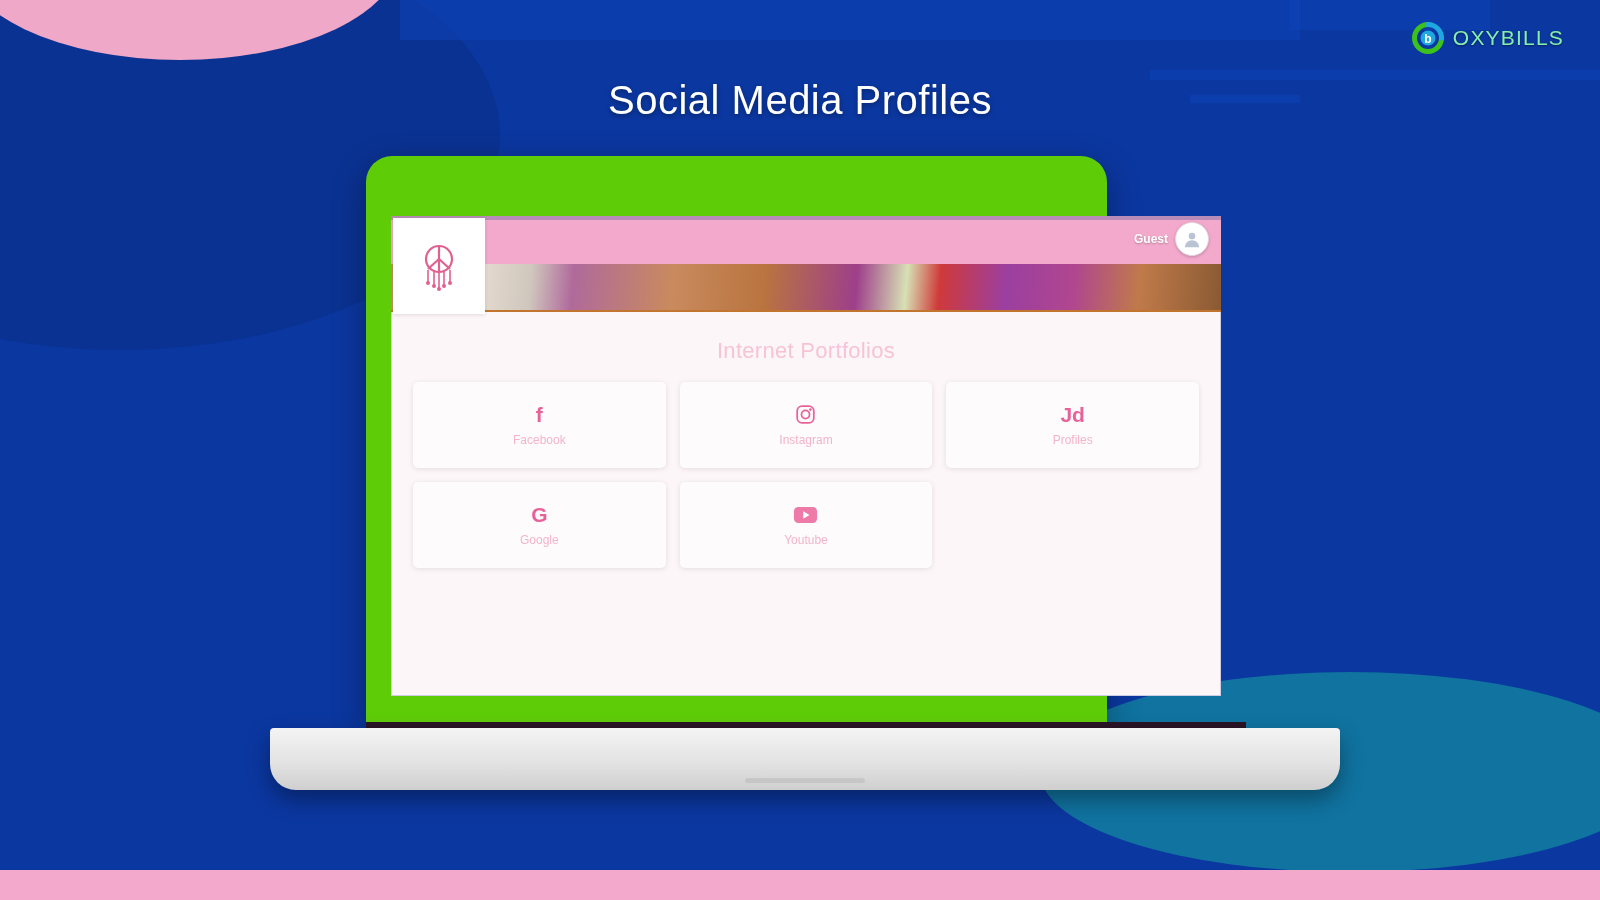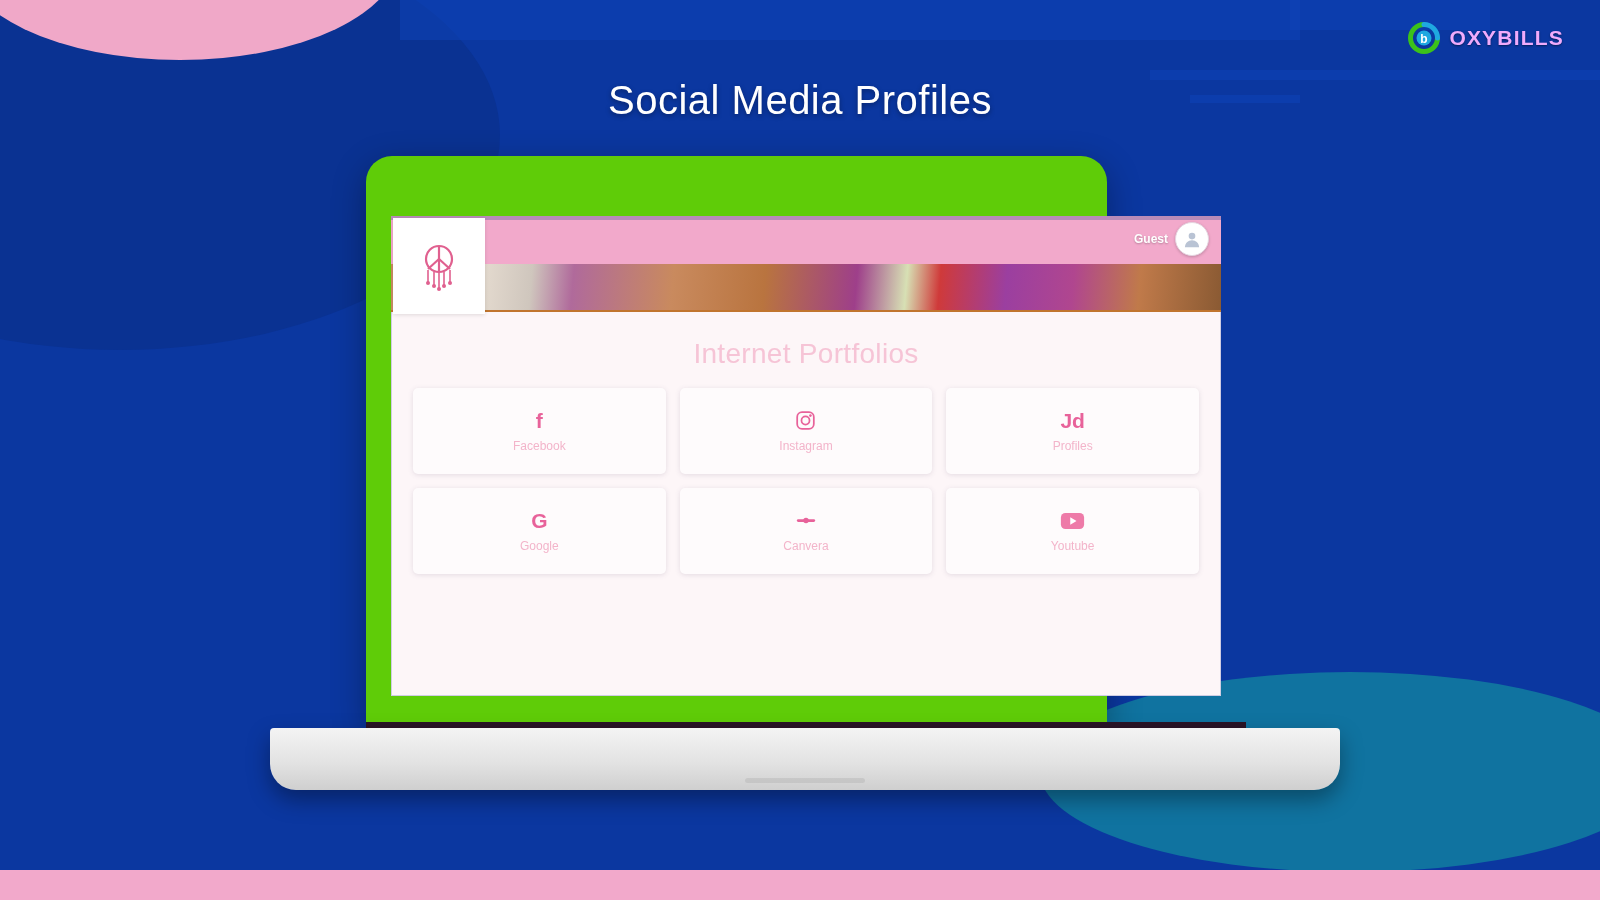--- a/index.html
+++ b/index.html
@@ -36,21 +36,21 @@
   .bg-rect.r3 { left:1150px;top:70px;width:450px; height:10px; }
   .bg-rect.r4 { left:1190px;top:95px;width:110px; height:8px; }
 
   
   .brand {
     position:absolute; right:36px; top:22px;
     display:flex; align-items:center; gap:9px;
   }
   .brand-mark { width:32px; height:32px; position:relative; }
   .brand-name {
-    color:#f0abfc; font-size:21px; font-weight:bold; letter-spacing:1.2px;
+    color:#86efac; font-size:21px; font-weight:normal; letter-spacing:1.2px;
     text-shadow:0 1px 2px rgba(0,0,0,.45);
   }
 
   
   .slide-title {
     position:absolute; left:0; top:78px; width:1600px;
     text-align:center; color:#ffffff;
     font-size:40px; font-weight:normal; letter-spacing:.5px;
     text-shadow:0 2px 5px rgba(0,0,0,.35);
   }
@@ -116,21 +116,21 @@
   }
   .app-avatar {
     width:34px; height:34px; border-radius:50%;
     background:#ffffff; border:1px solid #e6d4e0;
     display:flex; align-items:center; justify-content:center;
     box-shadow:0 1px 3px rgba(0,0,0,.2);
   }
 
   
   .section-title {
-    text-align:center; font-size:28px; color:#f6c4d6;
+    text-align:center; font-size:22px; color:#f6c4d6;
     padding:22px 0 18px; letter-spacing:.3px;
   }
   .cards-grid {
     display:grid; grid-template-columns:repeat(3,1fr);
     gap:14px; padding:0 22px;
   }
   .social-card {
     background:#fefbfc; border-radius:5px; height:86px;
     display:flex; flex-direction:column; align-items:center; justify-content:center;
     gap:7px; box-shadow:0 1px 5px rgba(100,90,120,.17);
@@ -238,29 +238,20 @@
           <div class="social-card">
             <span class="social-icon">Jd</span>
             <span class="social-label">Profiles</span>
           </div>
 
           <div class="social-card">
             <span class="social-icon">G</span>
             <span class="social-label">Google</span>
           </div>
 
-          <div class="social-card">
-            <span class="social-icon">
-              <svg viewBox="0 0 24 12" width="22" height="11">
-                <rect x="2" y="4.5" width="20" height="3" rx="1.5" fill="#e8629a"></rect>
-                <circle cx="12" cy="6" r="3" fill="#e8629a"></circle>
-              </svg>
-            </span>
-            <span class="social-label">Canvera</span>
-          </div>
 
           <div class="social-card">
             <span class="social-icon">
               <svg viewBox="0 0 28 20" width="25" height="18">
                 <rect x="1" y="1" width="26" height="18" rx="5" fill="#ee7aa8"></rect>
                 <path d="M11.5 5.8 18.5 10l-7 4.2z" fill="#ffffff"></path>
               </svg>
             </span>
             <span class="social-label">Youtube</span>
           </div>

